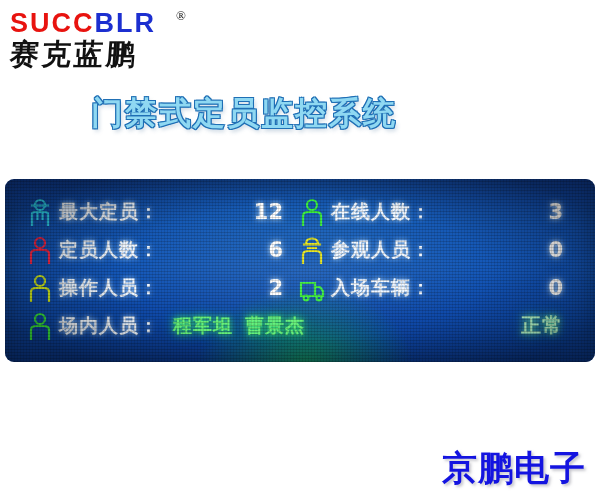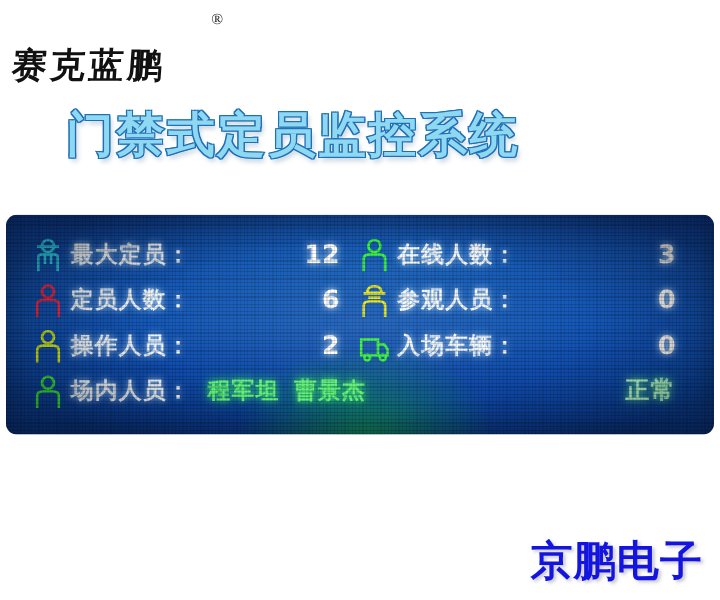--- a/index.html
+++ b/index.html
@@ -60,21 +60,21 @@
 
   
   .page-title {
     position: absolute;
     left: 0;
     top: 93px;
     width: 488px;
     text-align: center;
     font-family: "DejaVu Sans", sans-serif;
     font-weight: bold;
-    font-size: 40px;
+    font-size: 32px;
     line-height: 40px;
     letter-spacing: 2px;
     color: #8fd8f2;
     -webkit-text-stroke: 1.6px #1f6fb5;
     paint-order: stroke fill;
     text-shadow:
        1px 1px 0 #1f6fb5,
       -1px 1px 0 #1f6fb5,
        1px -1px 0 #1f6fb5,
       -1px -1px 0 #1f6fb5,
@@ -198,20 +198,21 @@
     letter-spacing: 1px;
     color: #1414e0;
     text-shadow: 2px 2px 3px rgba(150,150,160,0.55);
     white-space: nowrap;
   }
 </style>
 </head>
 <body>
 
 <div class="brand">
+  <div class="brand-latin"><span class="seg-red">SUCC</span><span class="seg-blue">BLR</span></div>
   <div class="brand-reg">®</div>
   <div class="brand-cn">赛克蓝鹏</div>
 </div>
 
 <div class="page-title">门禁式定员监控系统</div>
 
 <div class="led-panel">
 
   <div class="led-grid">
 

